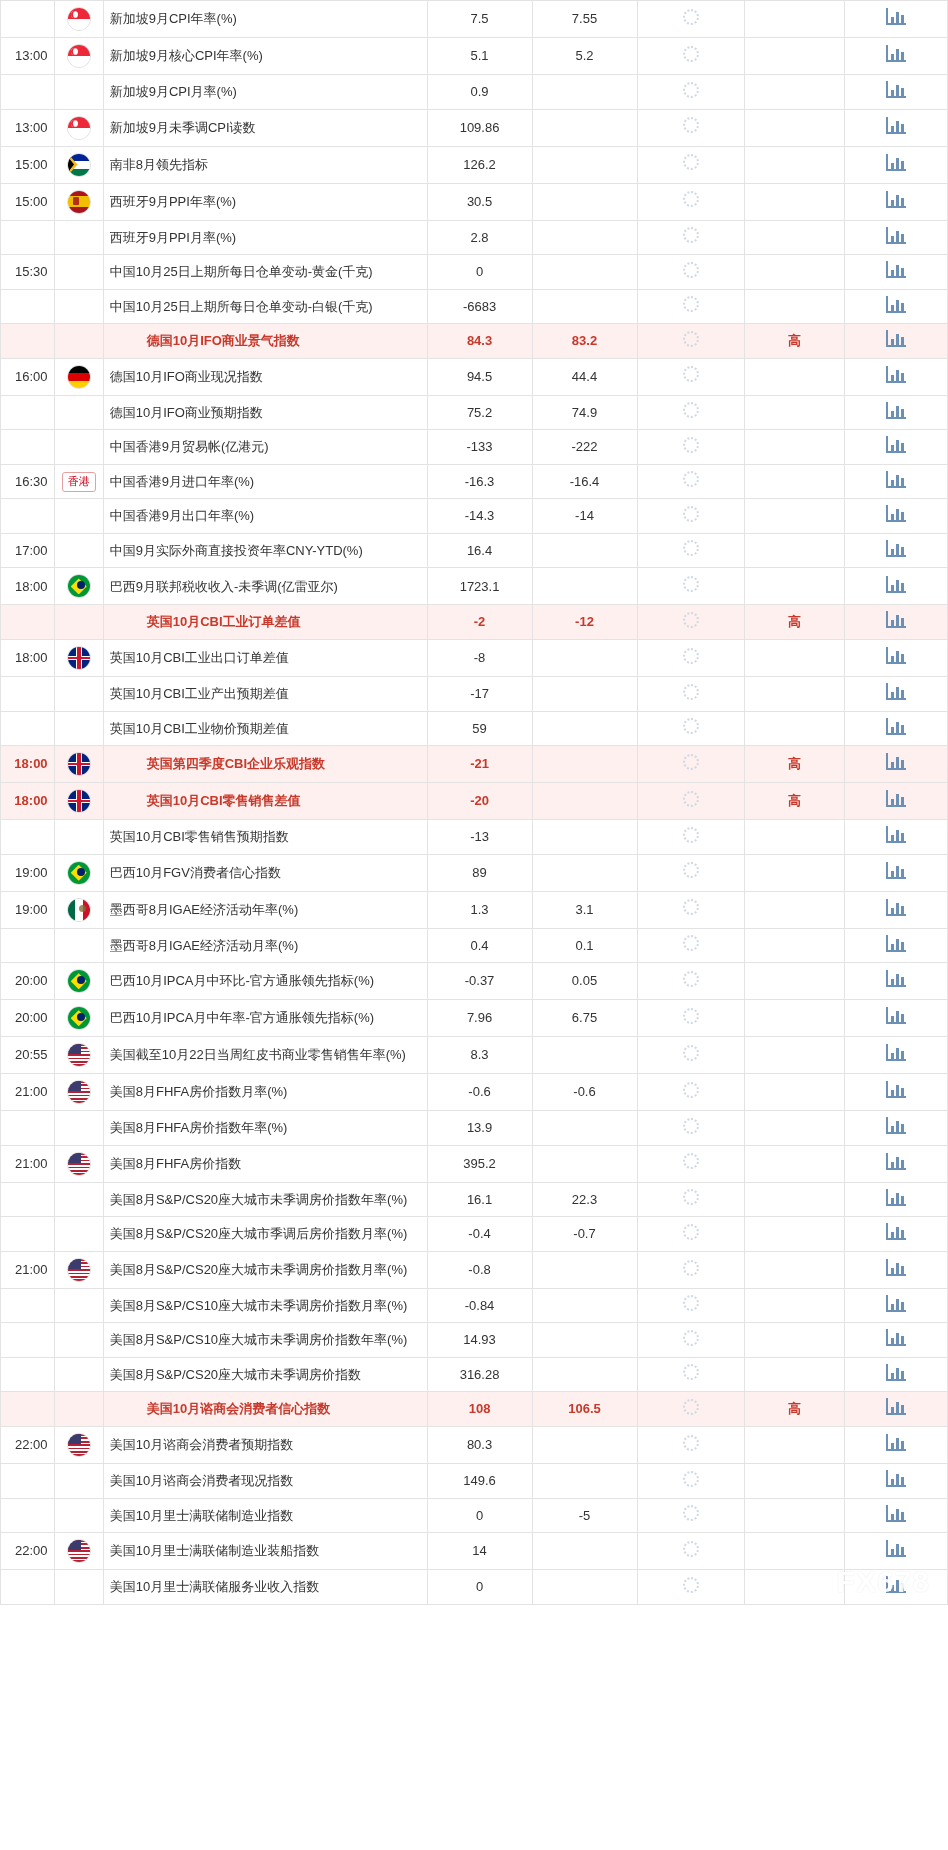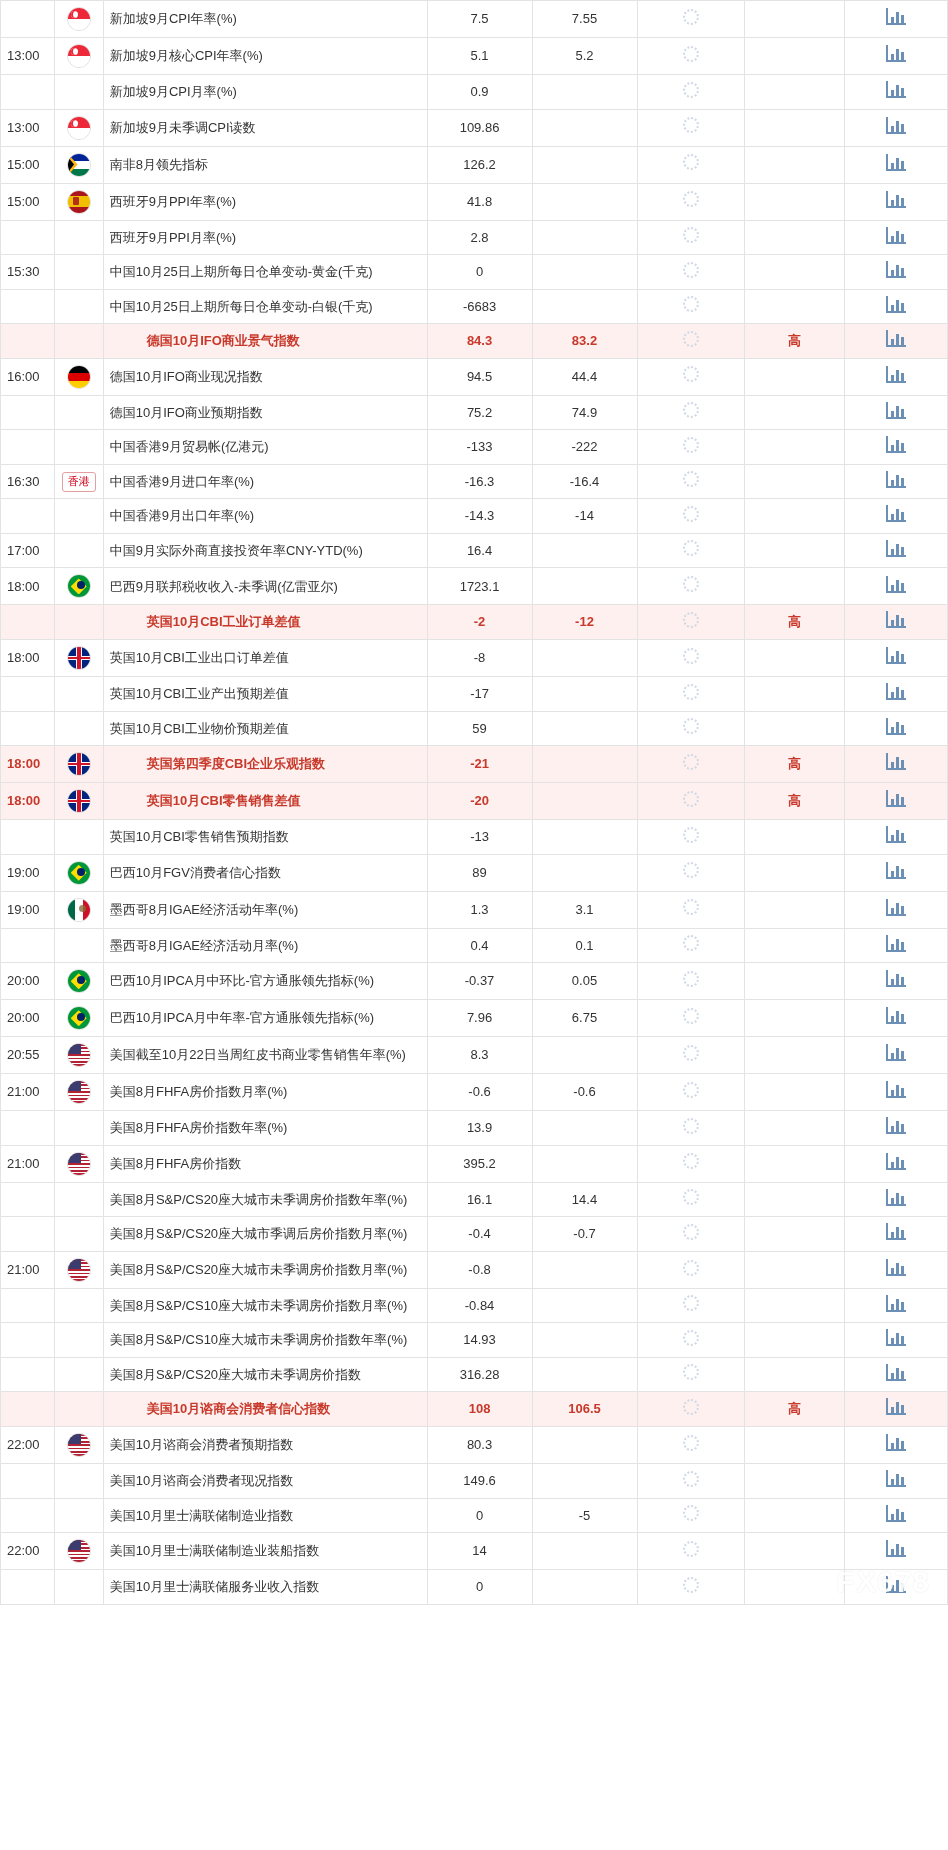--- a/index.html
+++ b/index.html
@@ -30,21 +30,21 @@
   table.cal td {
     border: 1px solid #e3e3e3;
     font-size: 13px;
     color: #333;
     padding: 6px 6px;
     vertical-align: middle;
     background: #fff;
     line-height: 1.35;
   }
   td.time {
-    text-align: left;
+    text-align: right;
     color: #444;
     font-size: 13px;
     white-space: nowrap;
   }
   td.flag {
     text-align: center;
     padding: 3px 0;
   }
   td.name {
     text-align: left;
@@ -287,21 +287,21 @@
           <td class="num">126.2</td>
           <td class="num"></td>
           <td class="num"><span class="spinner"></span></td>
           <td class="imp"></td>
           <td class="chart"><span class="chart-ico"><i></i><i></i><i></i></span></td>
         </tr>
         <tr>
           <td class="time">15:00</td>
           <td class="flag"><span class="flag-round"><span class="flag-ico f-es" style="width: 100%; height: 100%; border: none; border-radius: 0px; display: block;"></span></span></td>
           <td class="name">西班牙9月PPI年率(%)</td>
-          <td class="num">41.8</td>
+          <td class="num">30.5</td>
           <td class="num"></td>
           <td class="num"><span class="spinner"></span></td>
           <td class="imp"></td>
           <td class="chart"><span class="chart-ico"><i></i><i></i><i></i></span></td>
         </tr>
         <tr>
           <td class="time"></td>
           <td class="flag"></td>
           <td class="name">西班牙9月PPI月率(%)</td>
           <td class="num">2.8</td>
@@ -568,21 +568,21 @@
           <td class="num"></td>
           <td class="num"><span class="spinner"></span></td>
           <td class="imp"></td>
           <td class="chart"><span class="chart-ico"><i></i><i></i><i></i></span></td>
         </tr>
         <tr>
           <td class="time"></td>
           <td class="flag"></td>
           <td class="name">美国8月S&amp;P/CS20座大城市未季调房价指数年率(%)</td>
           <td class="num">16.1</td>
-          <td class="num">14.4</td>
+          <td class="num">22.3</td>
           <td class="num"><span class="spinner"></span></td>
           <td class="imp"></td>
           <td class="chart"><span class="chart-ico"><i></i><i></i><i></i></span></td>
         </tr>
         <tr>
           <td class="time"></td>
           <td class="flag"></td>
           <td class="name">美国8月S&amp;P/CS20座大城市季调后房价指数月率(%)</td>
           <td class="num">-0.4</td>
           <td class="num">-0.7</td>

